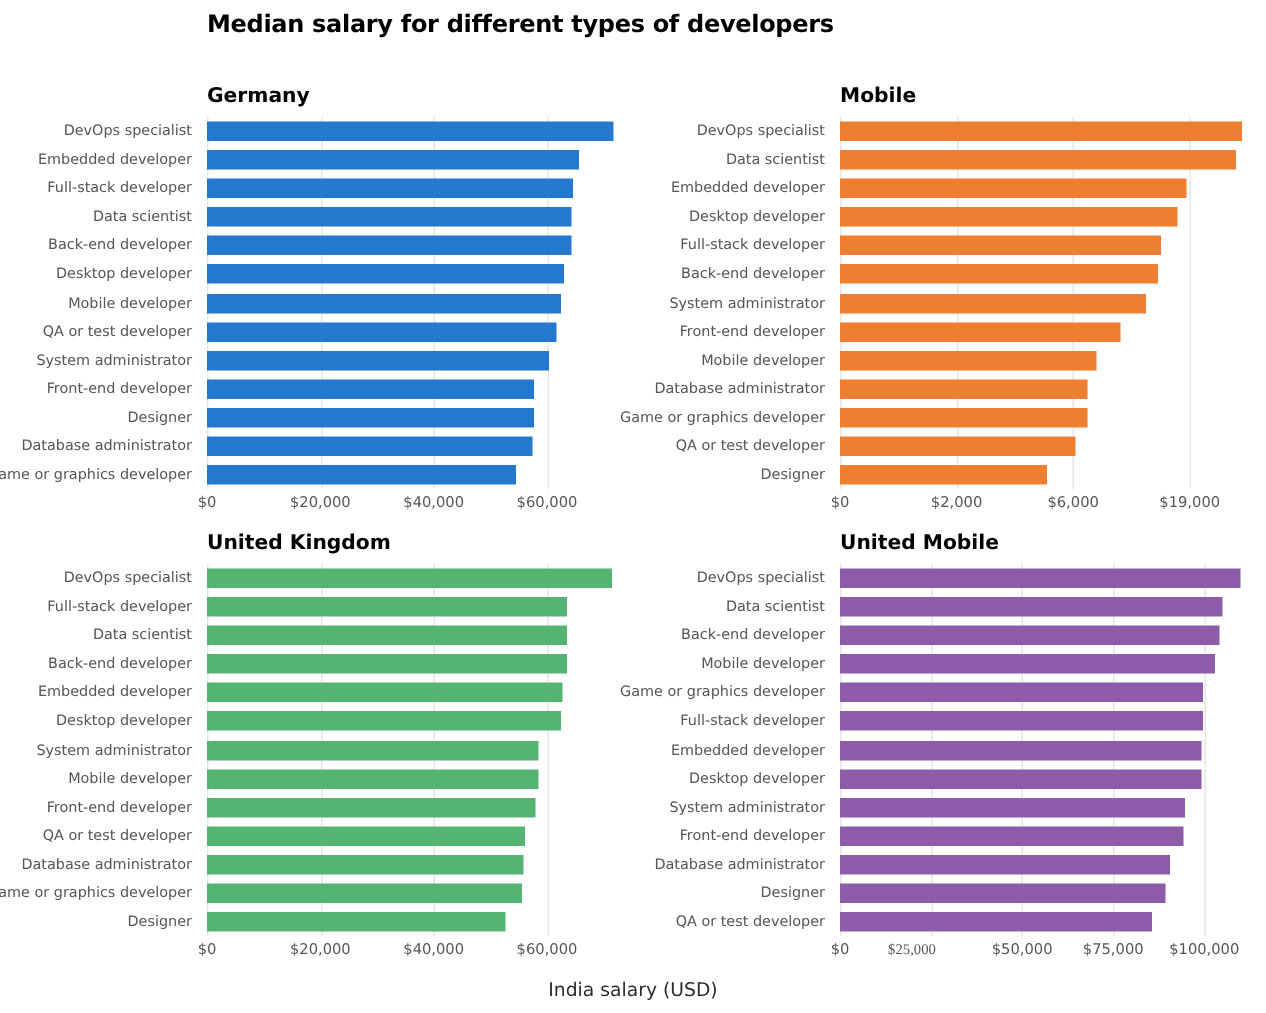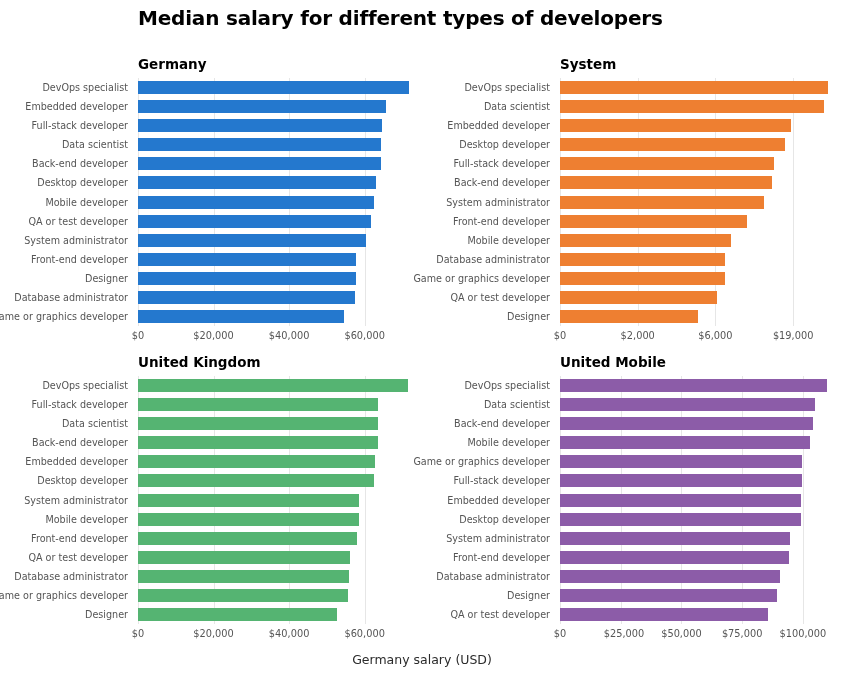--- a/index.html
+++ b/index.html
@@ -18,21 +18,21 @@
   .figure {
     width: 844px;
     height: 675px;
     position: relative;
     box-sizing: border-box;
   }
   .fig-title {
     position: absolute;
     left: 138px;
     top: 6px;
-    font-size: 20px;
+    font-size: 16px;
     font-weight: bold;
     letter-spacing: -0.2px;
     color: #000000;
     white-space: nowrap;
   }
   .fig-subtitle {
     position: absolute;
     left: 138px;
     top: 32px;
     font-size: 13.5px;
@@ -209,21 +209,21 @@
     </div>
     <div class="xaxis">
         <div class="xtick-label" style="left: 0px;">$0</div>
         <div class="xtick-label" style="left: 75.5556px;">$20,000</div>
         <div class="xtick-label" style="left: 151.111px;">$40,000</div>
         <div class="xtick-label" style="left: 226.667px;">$60,000</div>
       </div>
   </div>
 
   <div class="panel panel-india">
-    <div class="panel-title">System</div>
+    <div class="panel-title">Mobile</div>
     <div class="ylabels">
         <div class="ylabel" style="top: 3.03846px;">DevOps specialist</div>
         <div class="ylabel" style="top: 22.1154px;">Data scientist</div>
         <div class="ylabel" style="top: 41.1923px;">Embedded developer</div>
         <div class="ylabel" style="top: 60.2692px;">Desktop developer</div>
         <div class="ylabel" style="top: 79.3462px;">Full-stack developer</div>
         <div class="ylabel" style="top: 98.4231px;">Back-end developer</div>
         <div class="ylabel" style="top: 117.5px;">System administrator</div>
         <div class="ylabel" style="top: 136.577px;">Front-end developer</div>
         <div class="ylabel" style="top: 155.654px;">Mobile developer</div>
@@ -425,22 +425,22 @@
           <div class="bar-row" style="top: 212.885px; width: 217.357px;">
             <div class="bar" style="background: rgb(140, 92, 168);"></div>
           </div>
           <div class="bar-row" style="top: 231.962px; width: 207.643px;">
             <div class="bar" style="background: rgb(140, 92, 168);"></div>
           </div>
         </div>
     </div>
     <div class="xaxis">
         <div class="xtick-label" style="left: 0px;">$0</div>
-        <div class="xtick-label" style="left: 64px;">$25,000</div>
+        <div class="xtick-label" style="left: 48px; font-family: Liberation Serif, serif;">$25,000</div>
         <div class="xtick-label" style="left: 121.429px;">$50,000</div>
         <div class="xtick-label" style="left: 182.143px;">$75,000</div>
         <div class="xtick-label" style="left: 242.857px;">$100,000</div>
       </div>
   </div>
 
-  <div class="xaxis-title">Germany salary (USD)</div>
+  <div class="xaxis-title">India salary (USD)</div>
 
 </div>
 
 </body></html>

